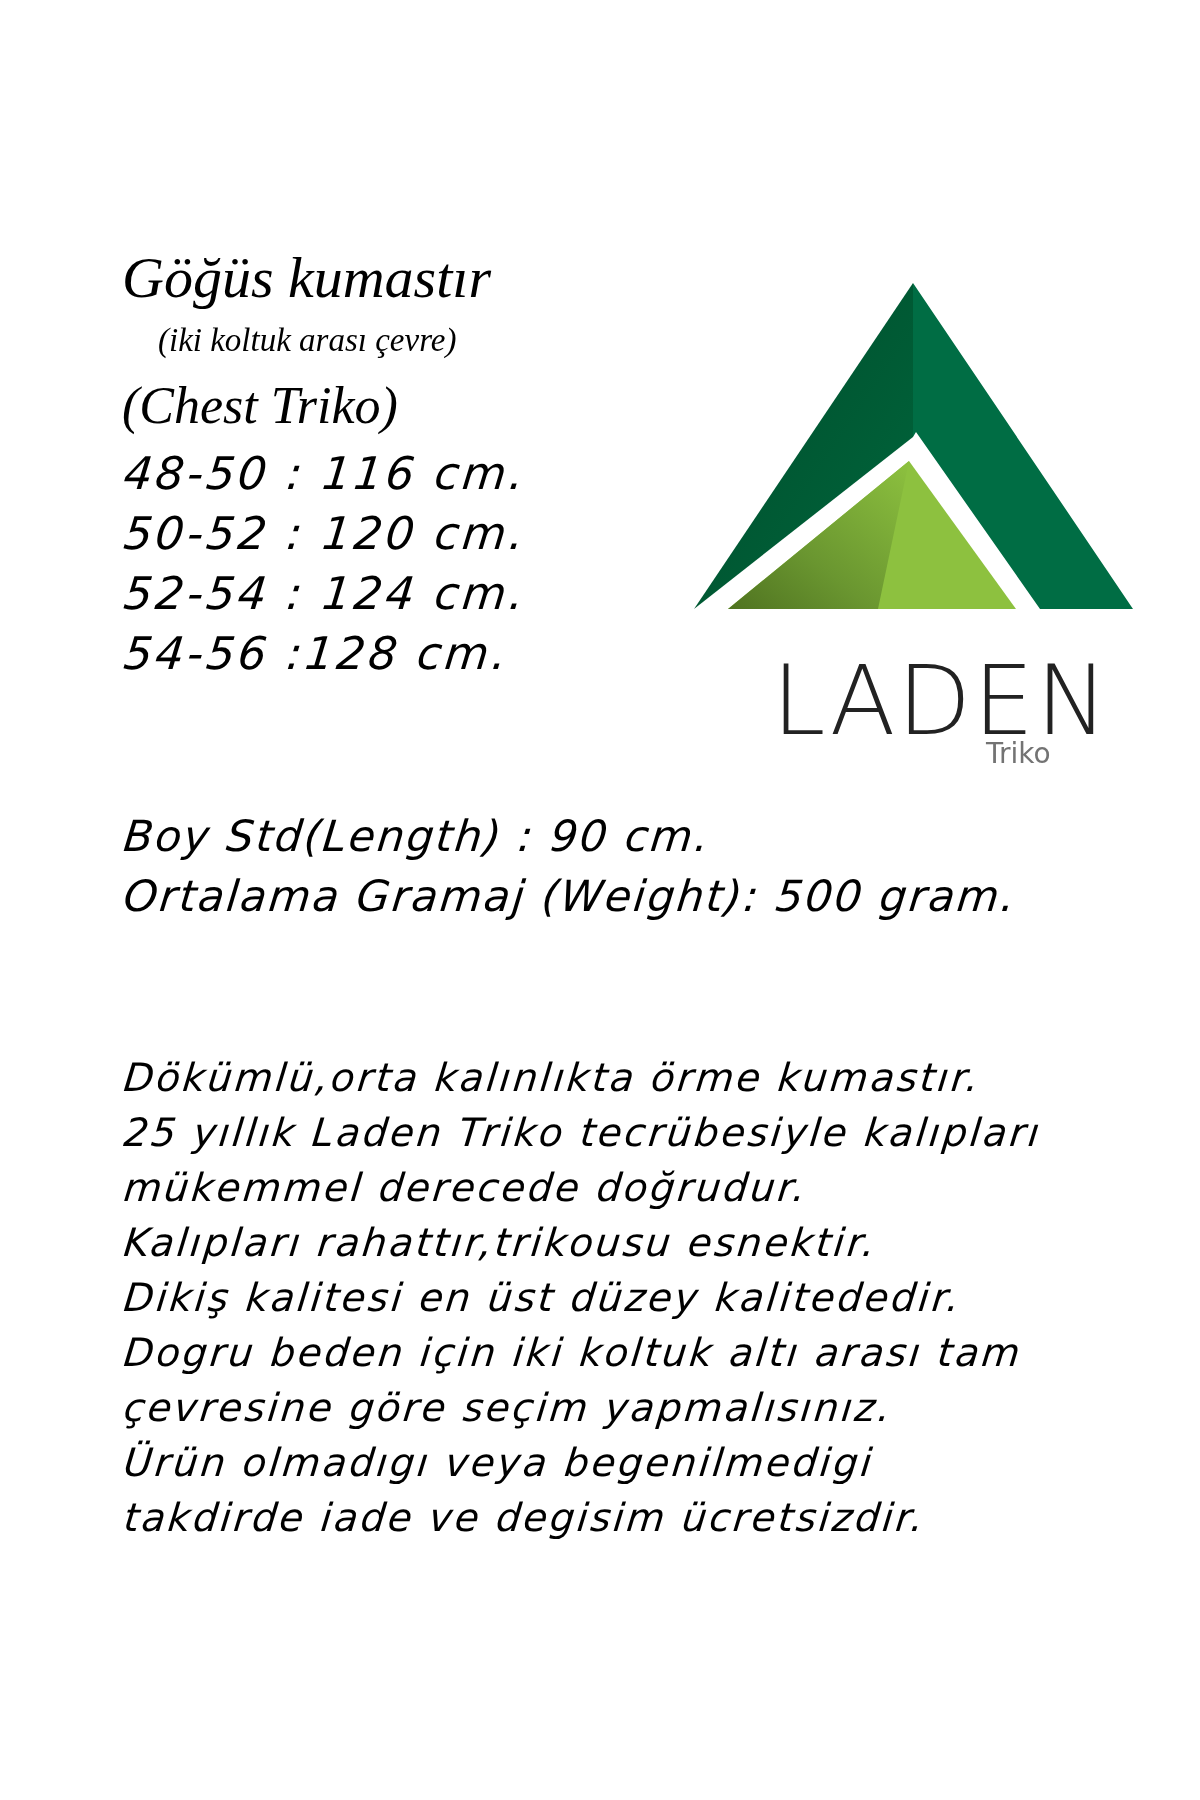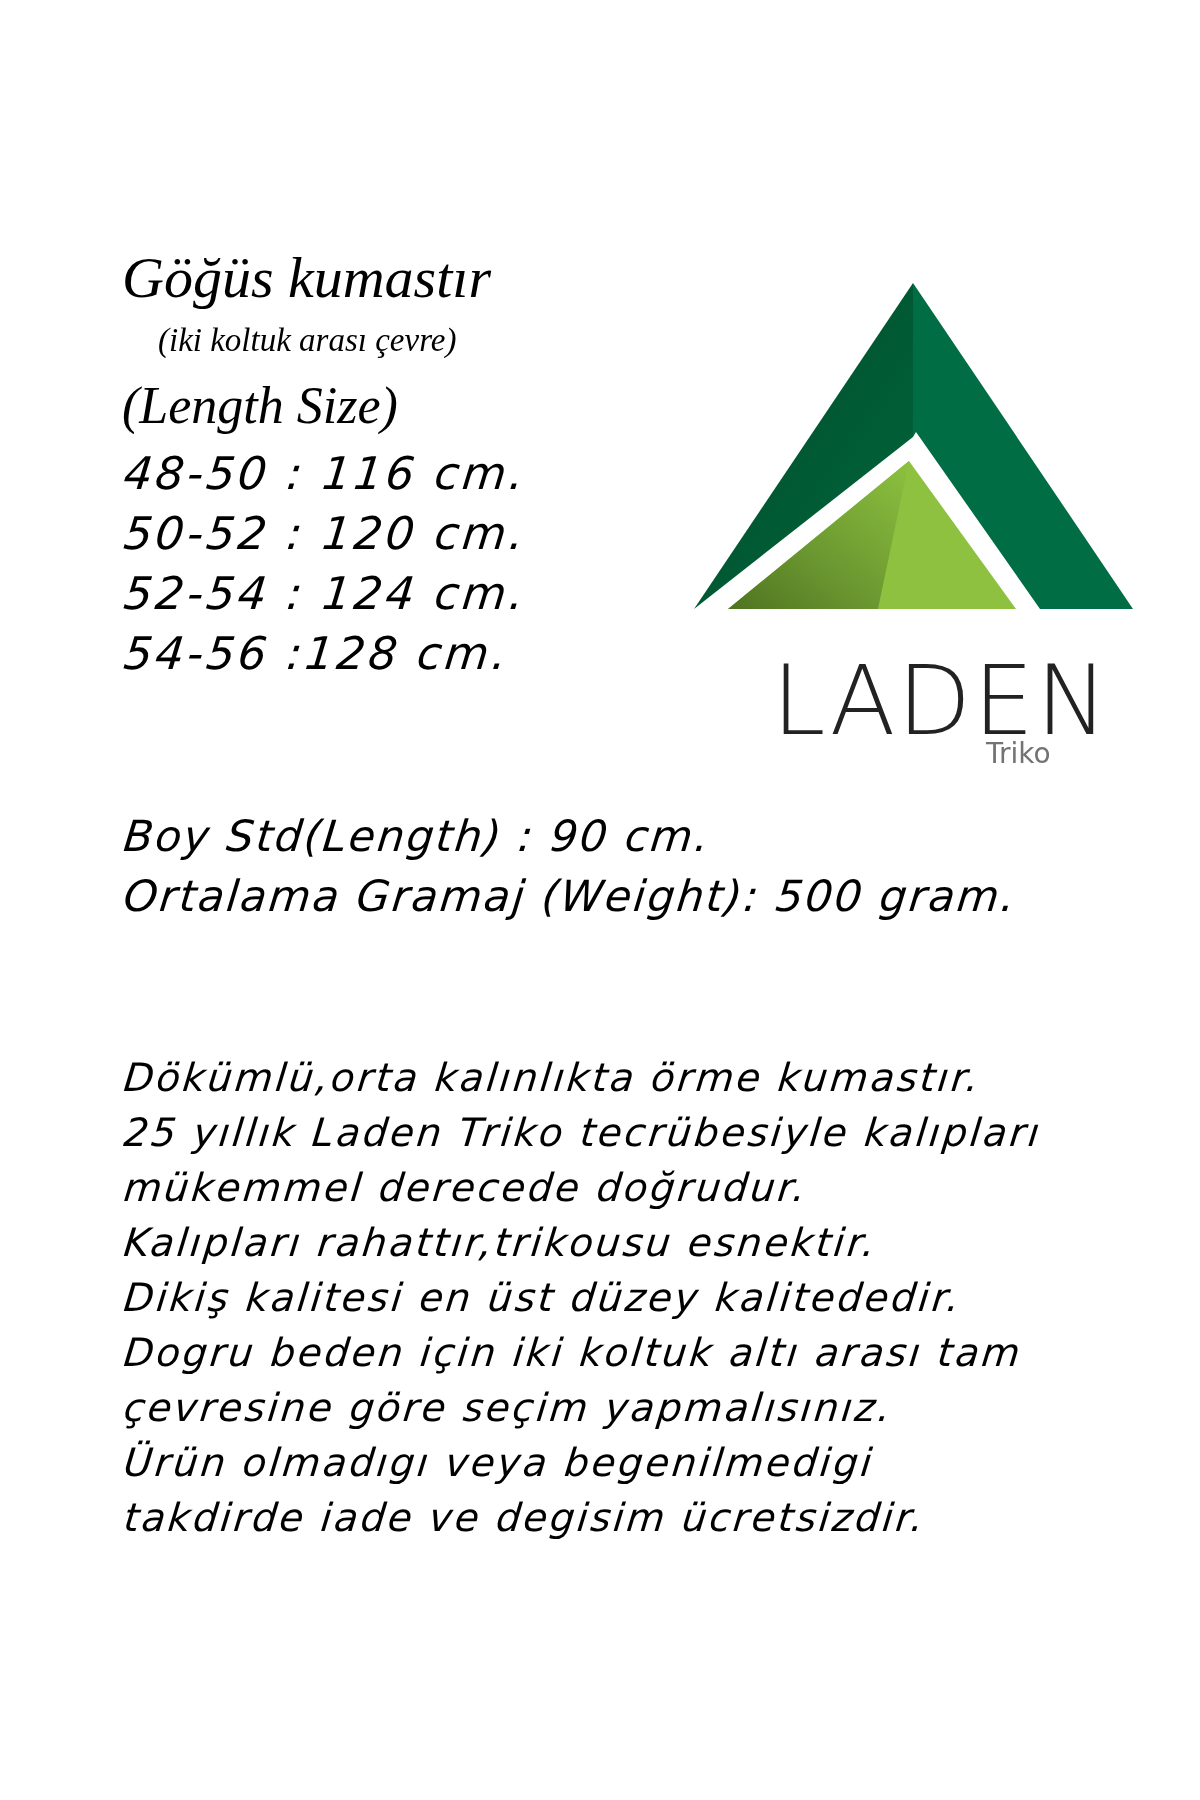--- a/index.html
+++ b/index.html
@@ -17,21 +17,21 @@
 
     #logo { position: absolute; left: 690px; top: 270px; width: 460px; height: 360px; }
     #brand-name { position: absolute; left: 772px; top: 640px; font-family: "DejaVu Sans", "Liberation Sans", sans-serif; font-weight: 300; font-size: 96px; line-height: 100px; letter-spacing: 2px; color: #222; transform: scaleX(1.0); margin-top: 11px; }
     #brand-sub { position: absolute; left: 986px; top: 734px; font-family: "DejaVu Sans", "Liberation Sans", sans-serif; font-size: 28px; line-height: 40px; color: #737373; }
   </style>
 </head>
 <body>
 
 <div id="title" class="abs">Göğüs kumastır</div>
 <div id="subtitle" class="abs">(iki koltuk arası çevre)</div>
-<div id="chest-en" class="abs">(Length Size)</div>
+<div id="chest-en" class="abs">(Chest Triko)</div>
 
 <div class="abs hand size-row" style="top:448px;">48-50 : 116 cm.</div>
 <div class="abs hand size-row" style="top:508px;">50-52 : 120 cm.</div>
 <div class="abs hand size-row" style="top:568px;">52-54 : 124 cm.</div>
 <div class="abs hand size-row" style="top:628px;">54-56 :128 cm.</div>
 
 <svg id="logo" viewBox="690 270 460 360">
   <defs>
     <linearGradient id="lg-left" x1="0" y1="0" x2="1" y2="1">
       <stop offset="0" stop-color="#004c2b"></stop>

